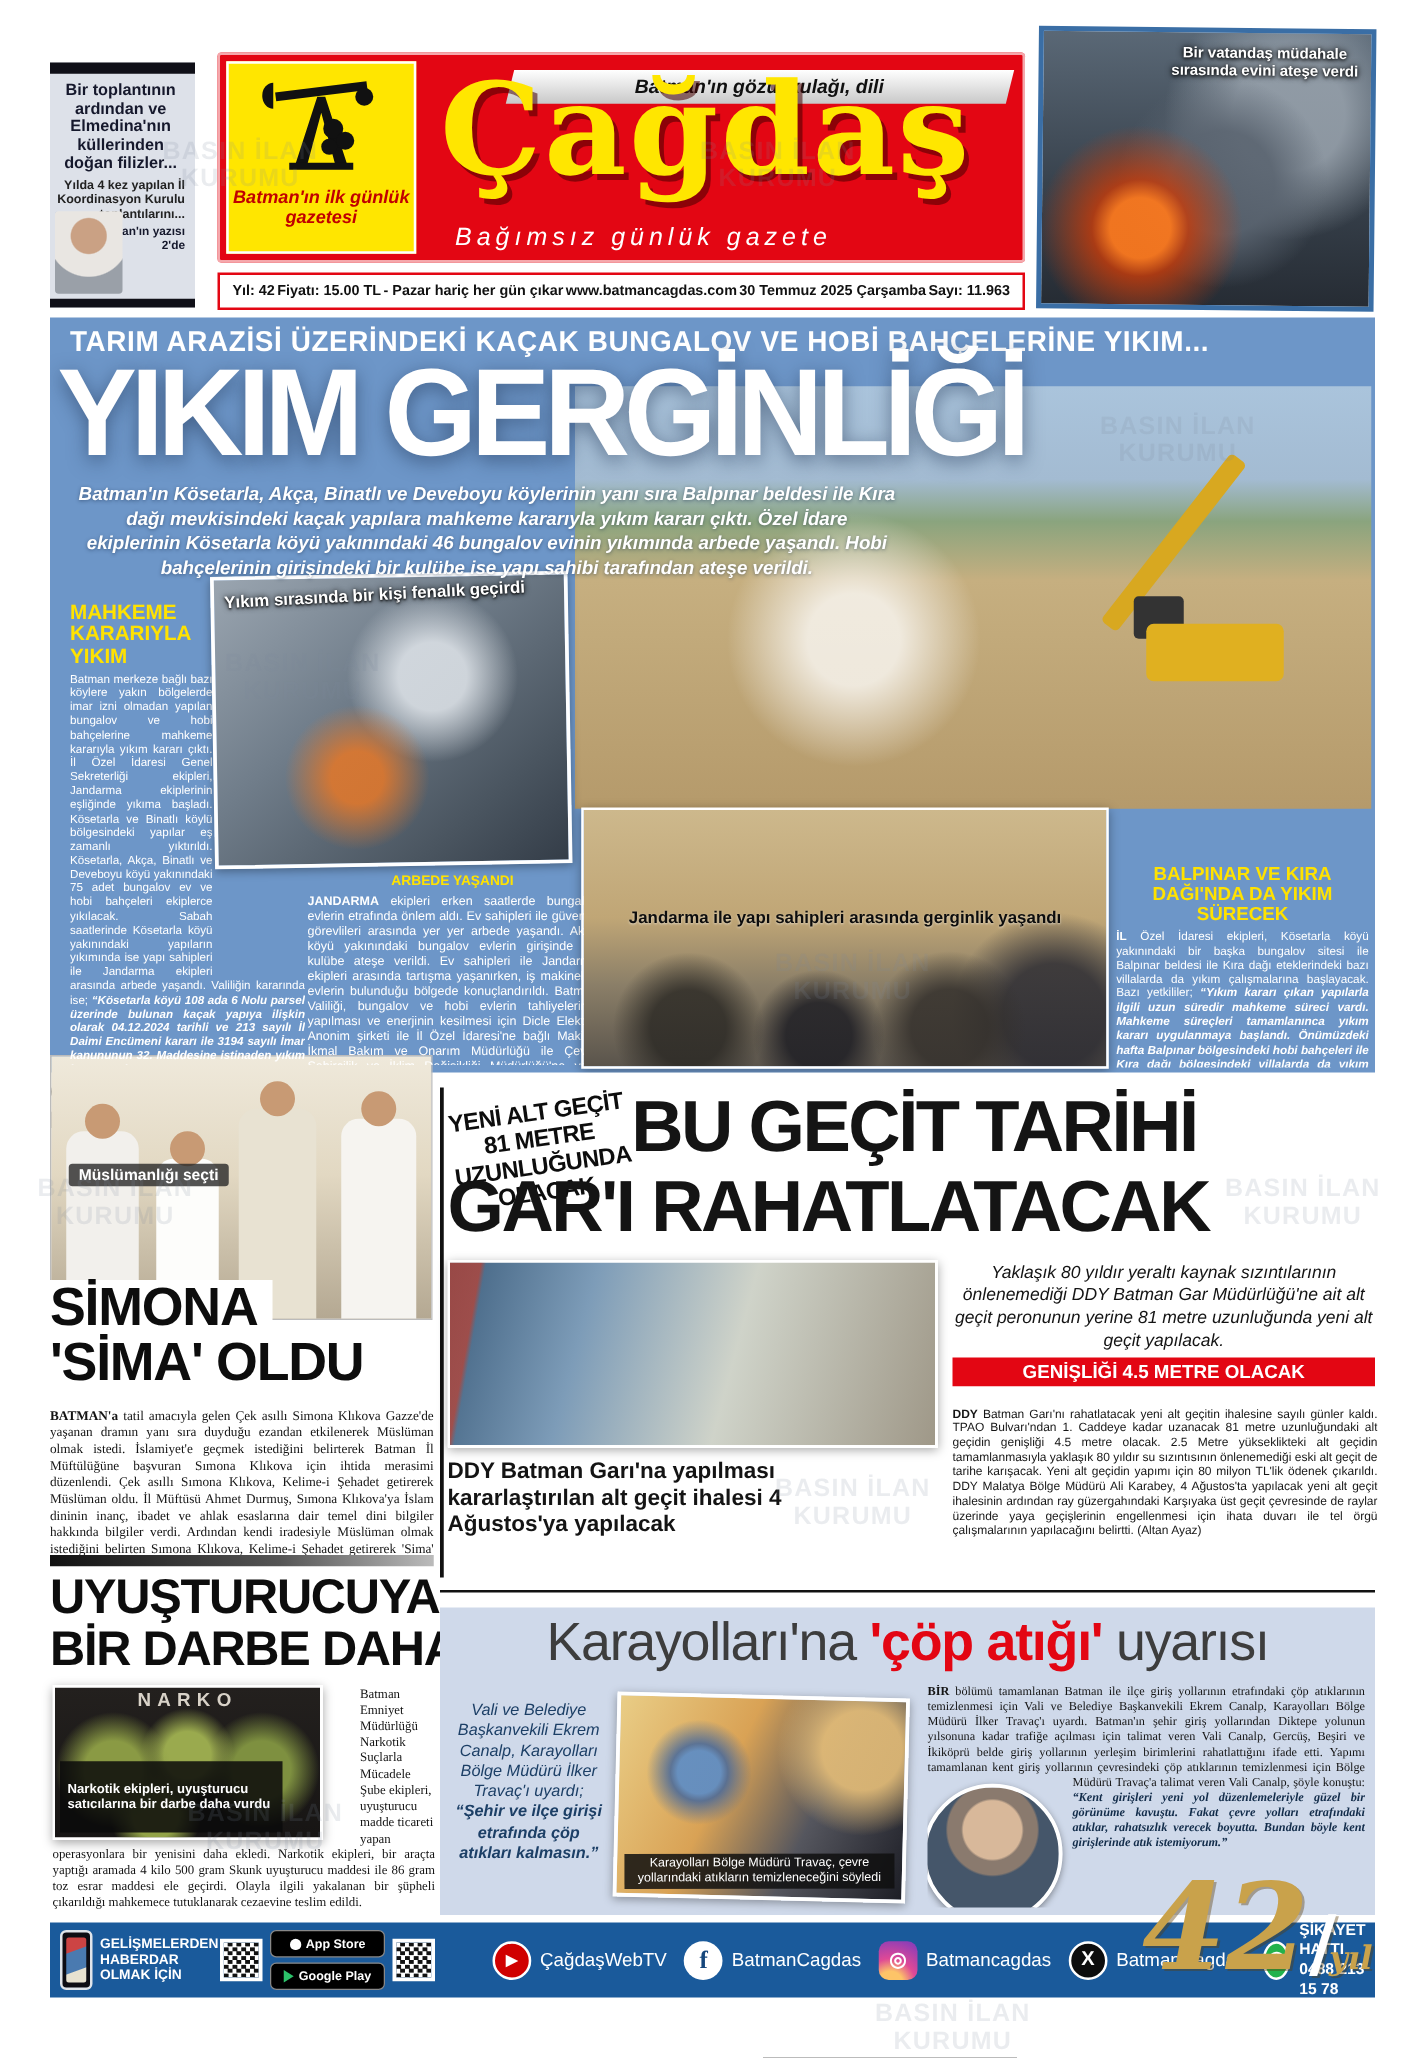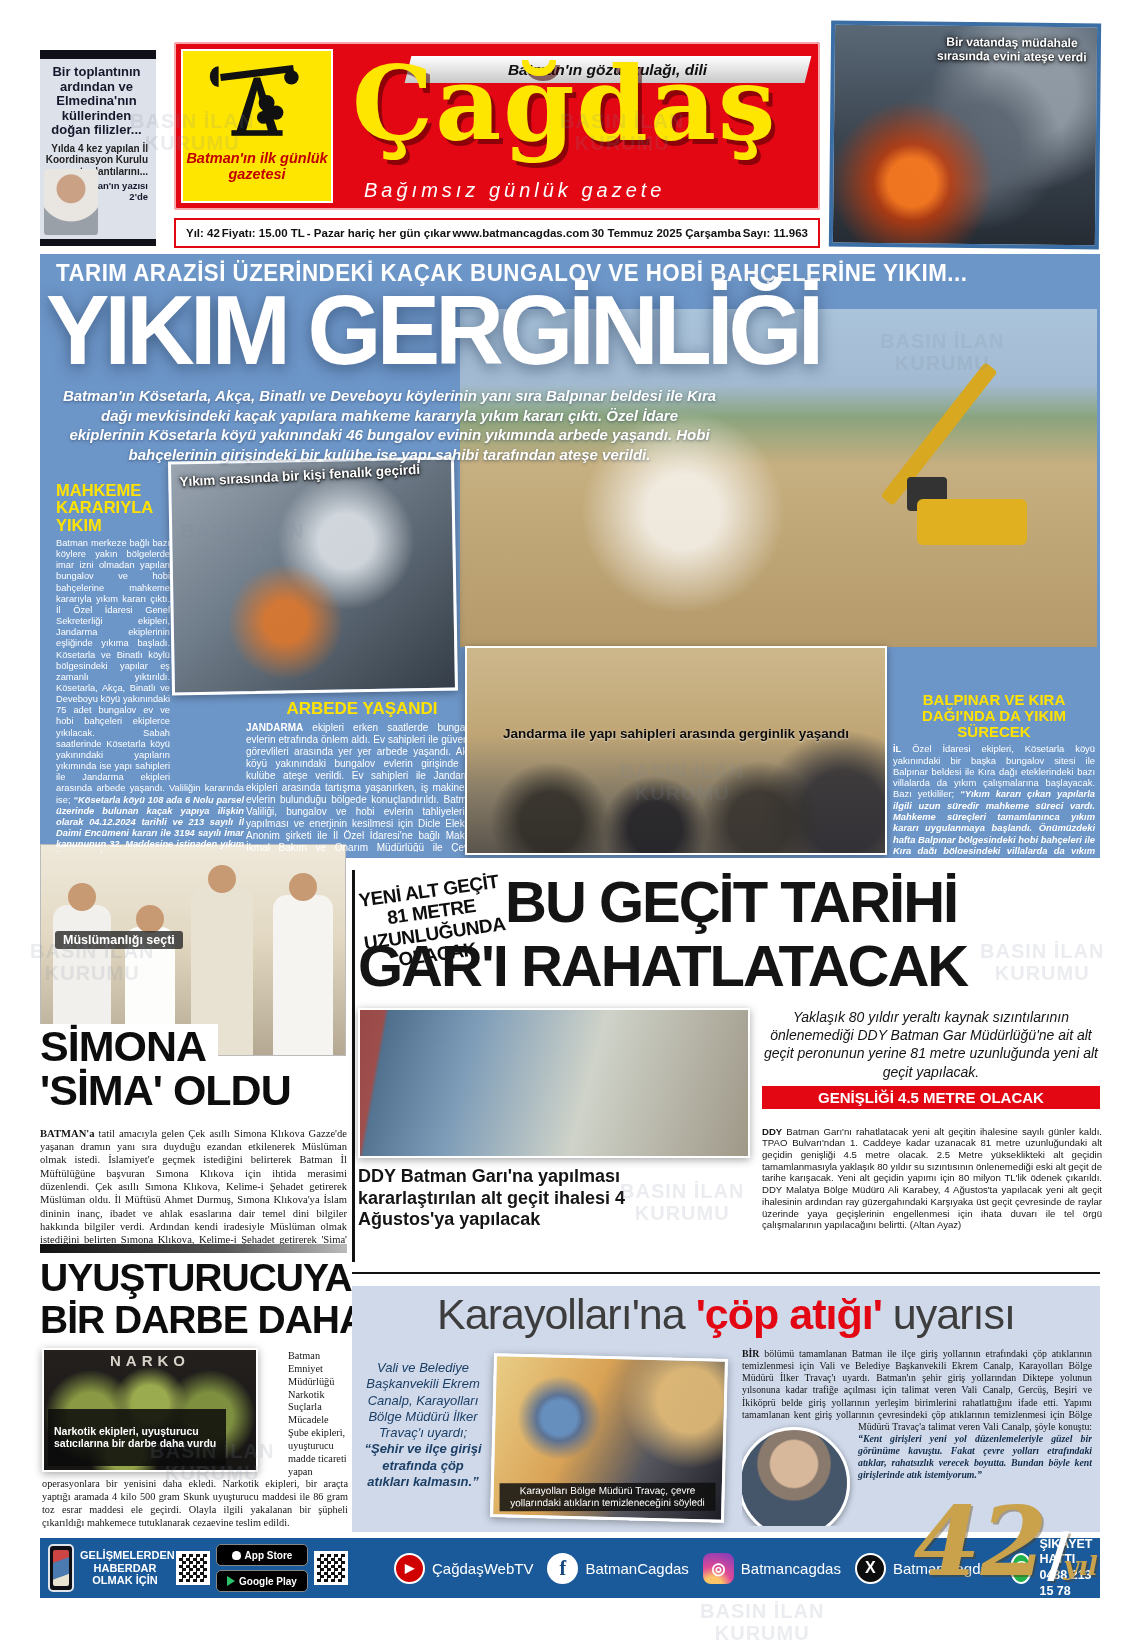--- a/index.html
+++ b/index.html
@@ -80,21 +80,21 @@
   .crowd-cap{position:absolute;left:0;right:0;top:38%;text-align:center;color:#0d0d0d;font-weight:800;
              font-size:13.5px;line-height:1.2;text-shadow:0 1px 2px rgba(255,255,255,.6);}
   .lcol{position:absolute;color:#fff;z-index:2;}
   .lcol h3{margin:0 0 4px 0;color:#ffe200;font-size:16px;line-height:1.05;font-weight:800;}
   .lcol p{margin:0;font-size:9.3px;line-height:1.2;text-align:justify;}
   .col1{left:16px;top:200px;width:188px;height:398px;overflow:hidden;}
   .col1 h3{width:112px;font-size:16.5px;margin-top:28px;}
   .col1-spacer{float:right;width:74px;height:244px;}
   .q{font-weight:800;font-style:italic;}
   .col2{left:206px;top:446px;width:232px;height:152px;overflow:hidden;}
-  .col2 h3{text-align:center;font-size:17px;}
+  .col2 h3{text-align:center;font-size:11px;}
   .col2 p{font-size:10px;}
   .col3{left:853px;top:392px;width:202px;height:208px;overflow:hidden;}
   .col3 h3{text-align:center;font-size:15px;margin-top:46px;}
   .col3 p{font-size:9.4px;}
   .lead-word{font-weight:800;}
 
   
   .strap{position:absolute;left:40px;top:864px;width:308px;font-size:19px;color:#1a1a1a;letter-spacing:-.3px;}
   .strap b{font-weight:700;}
   .simona-photo{position:absolute;left:40px;top:844px;width:306px;height:212px;border:1px solid #bbb;
@@ -179,21 +179,21 @@
        background:radial-gradient(circle at 50% 32%,#d8b89a 0 26%,#8a7a6e 28% 40%,#45566a 42% 100%);}
 
   
   .footer{position:absolute;left:40px;top:1538px;width:1060px;height:60px;background:#1a5a9b;
        display:flex;align-items:center;}
   .promo{display:flex;align-items:center;gap:6px;margin-left:8px;}
   .phone-shape{width:26px;height:48px;border-radius:5px;background:#0d0d14;border:2px solid #dfe4ea;
        position:relative;}
   .phone-shape::after{content:"";position:absolute;inset:4px 3px;border-radius:2px;
        background:linear-gradient(160deg,#c44 0 30%,#4a7ab0 32% 70%,#e8e2d0 72%);}
-  .promo-text{color:#fff;font-weight:800;font-size:11px;line-height:1.15;width:90px;text-align:center;}
+  .promo-text{color:#fff;font-weight:800;font-size:11px;line-height:1.15;width:90px;text-align:left;}
   .qr{width:34px;height:34px;background:repeating-conic-gradient(#111 0% 25%,#fff 0% 50%) 0 0/7px 7px;
       border:3px solid #fff;}
   .badges{display:flex;flex-direction:column;gap:4px;}
   .badge{width:92px;height:22px;background:#000;border:1px solid #888;border-radius:5px;color:#fff;
        font-size:10px;display:flex;align-items:center;justify-content:center;gap:4px;font-weight:600;}
   .play-tri{width:0;height:0;border-left:8px solid #2cc26a;border-top:5px solid transparent;border-bottom:5px solid transparent;}
   .apple-dot{width:9px;height:9px;border-radius:50% 50% 45% 45%;background:#fff;}
   .socials{display:flex;align-items:center;gap:14px;margin-left:46px;}
   .social{display:flex;align-items:center;gap:7px;color:#fff;font-size:15px;font-weight:500;}
   .sicon{width:31px;height:31px;border-radius:50%;display:flex;align-items:center;justify-content:center;

